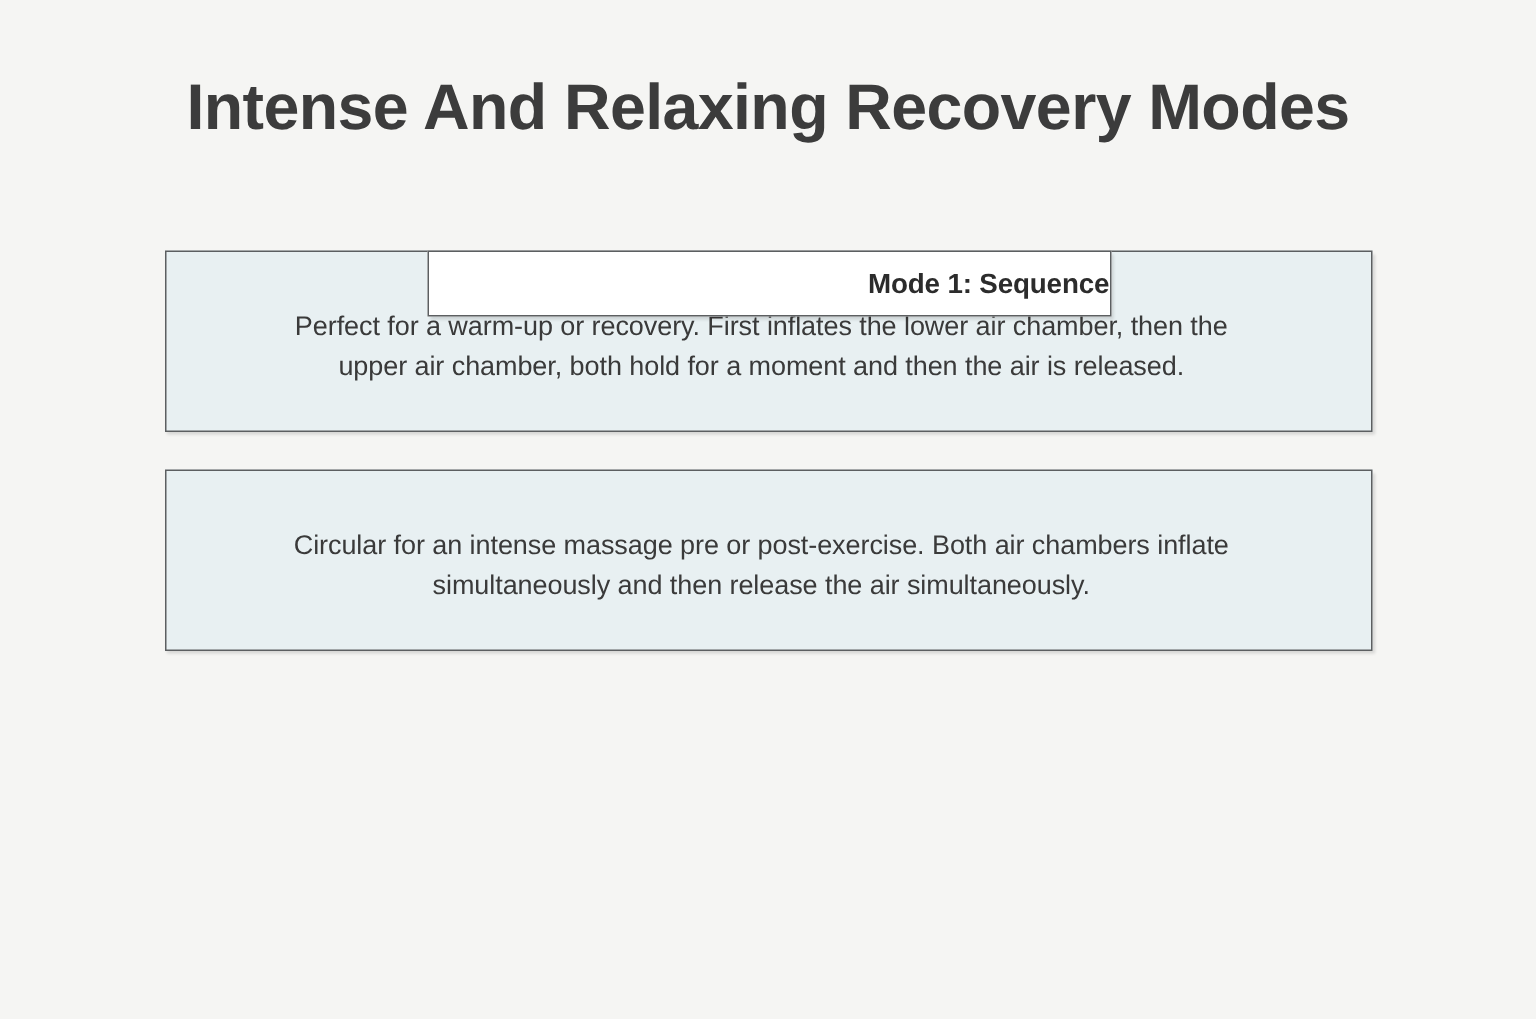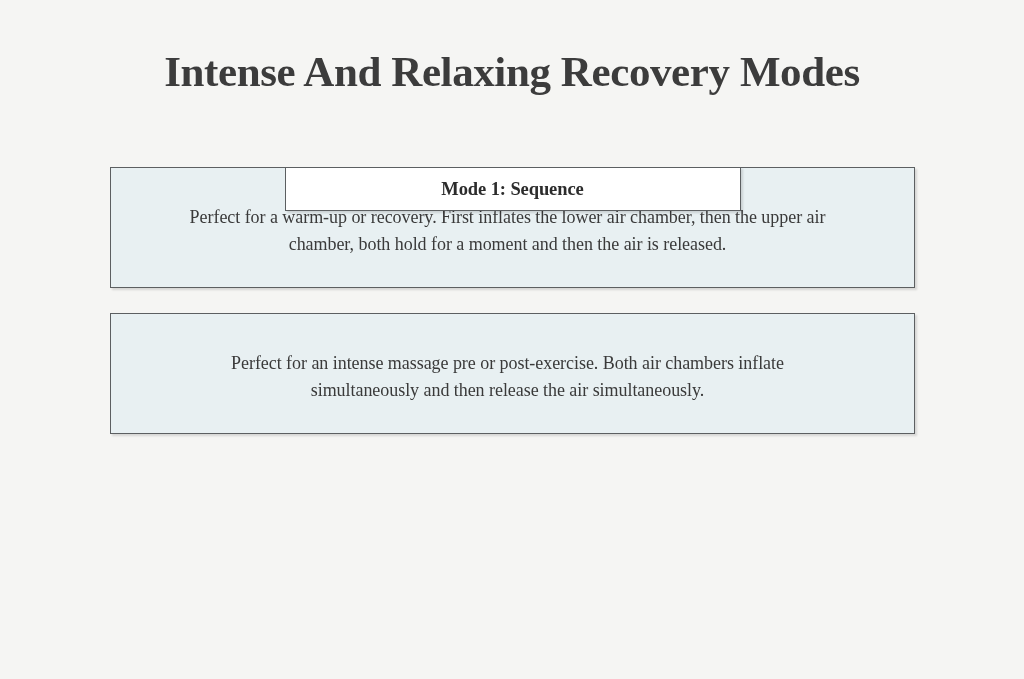--- a/index.html
+++ b/index.html
@@ -13,21 +13,20 @@
     font-family: "Liberation Sans", sans-serif;
     overflow: hidden;
     position: relative;
   }
 
   .page {
     width: 1024px;
     height: 513px;
     position: relative;
     box-sizing: border-box;
-    font-family: Liberation Serif, serif;
   }
 
   
   .page-title {
     position: absolute;
     top: 46px;
     left: 0;
     width: 1024px;
     text-align: center;
     font-size: 43px;
@@ -83,21 +82,21 @@
     transform: translateX(-50%);
     z-index: 3;
     width: 456px;
     height: 44px;
     box-sizing: border-box;
     background: #ffffff;
     border: 1.6px solid #5c5f61;
     box-shadow: 1.5px 2px 2px rgba(0,0,0,0.13);
     display: flex;
     align-items: center;
-    justify-content: center;
+    justify-content: flex-end;
   }
 
   .card-label-text {
     font-size: 18.5px;
     font-weight: 700;
     color: #2c2c2c;
     letter-spacing: -0.1px;
     line-height: 20px;
     white-space: nowrap;
   }
@@ -116,18 +115,18 @@
         <span class="card-label-text">Mode 1: Sequence</span>
       </div>
       <div class="card-body">
         <p class="card-body-text">Perfect for a warm-up or recovery. First inflates the lower air chamber, then the upper air chamber, both hold for a moment and then the air is released.</p>
       </div>
     </div>
 
 
     <div class="mode-card">
       <div class="card-body">
-        <p class="card-body-text">Perfect for an intense massage pre or post-exercise. Both air chambers inflate simultaneously and then release the air simultaneously.</p>
+        <p class="card-body-text">Circular for an intense massage pre or post-exercise. Both air chambers inflate simultaneously and then release the air simultaneously.</p>
       </div>
     </div>
 
   </div>
 </div>
 
 </body></html>

